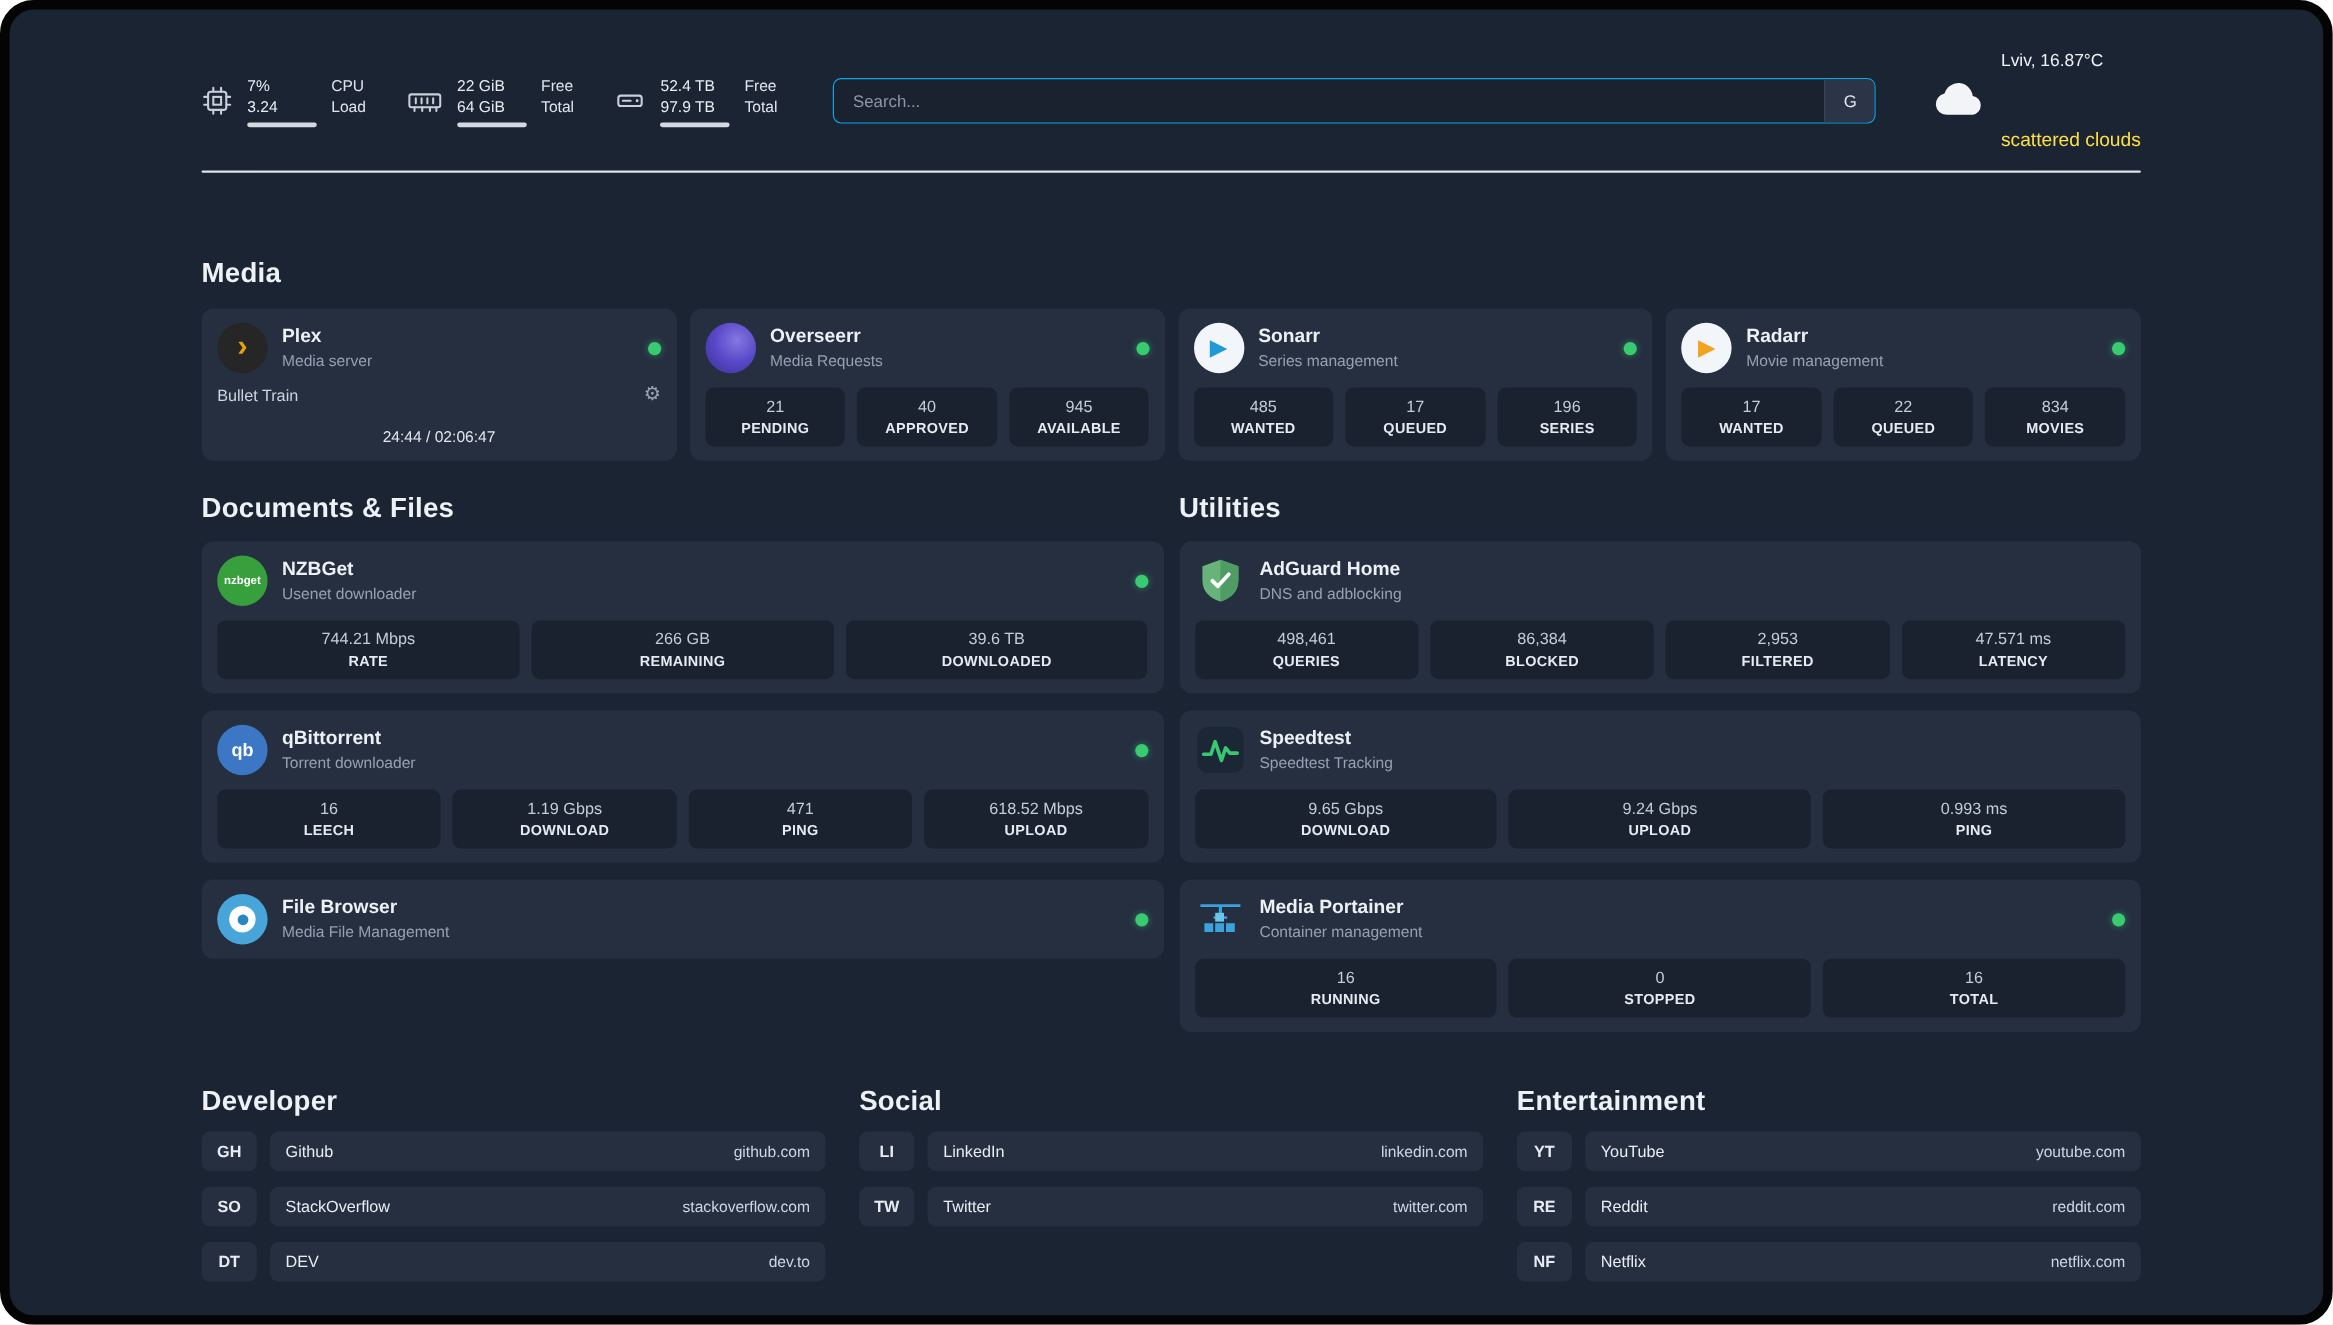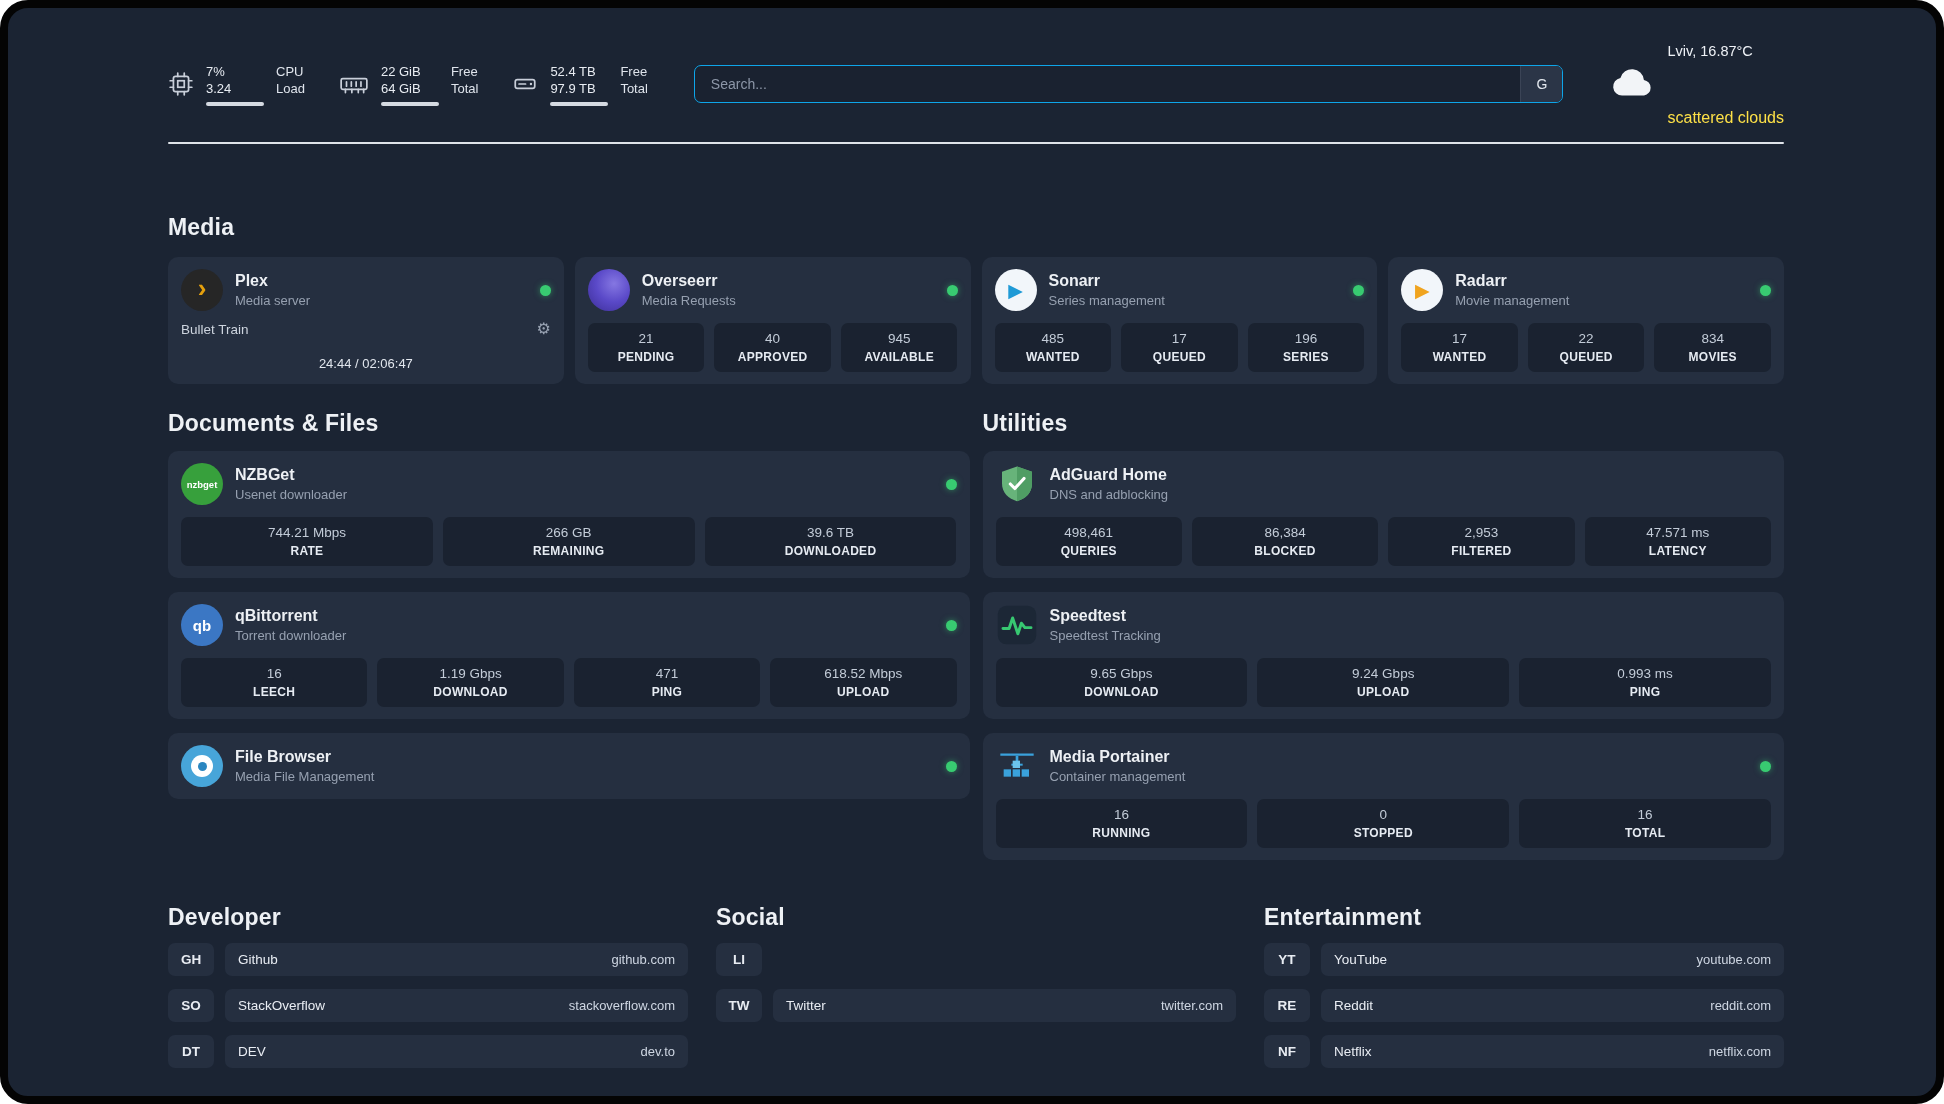--- a/index.html
+++ b/index.html
@@ -532,20 +532,24 @@
             </div>
           </div>
         </div>
       </div>
 
       <div class="bm-col">
         <h2 class="sec-title">Social</h2>
         <div class="bm-rows">
           <div class="bm-row">
             <div class="bm-abbr">LI</div>
+            <div class="bm-pill">
+              <span class="bm-name">LinkedIn</span>
+              <span class="bm-domain">linkedin.com</span>
+            </div>
           </div>
           <div class="bm-row">
             <div class="bm-abbr">TW</div>
             <div class="bm-pill">
               <span class="bm-name">Twitter</span>
               <span class="bm-domain">twitter.com</span>
             </div>
           </div>
         </div>
       </div>

